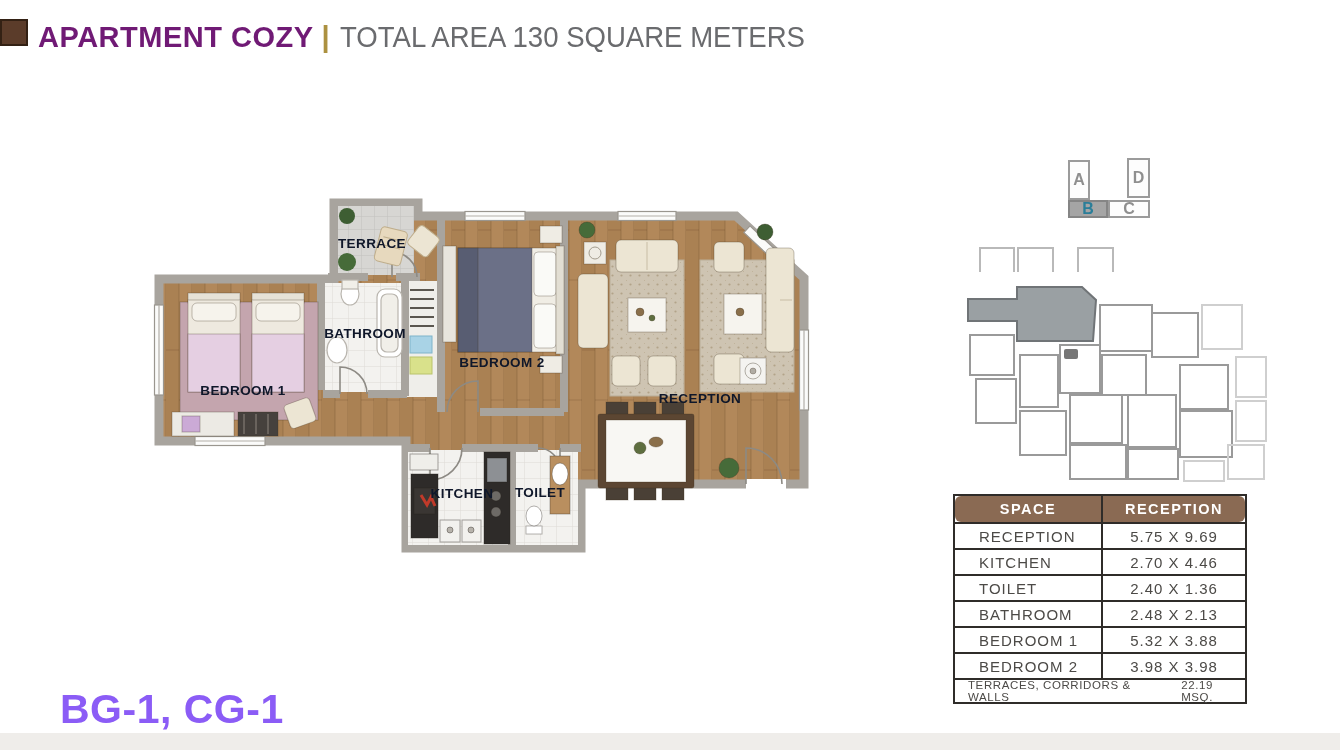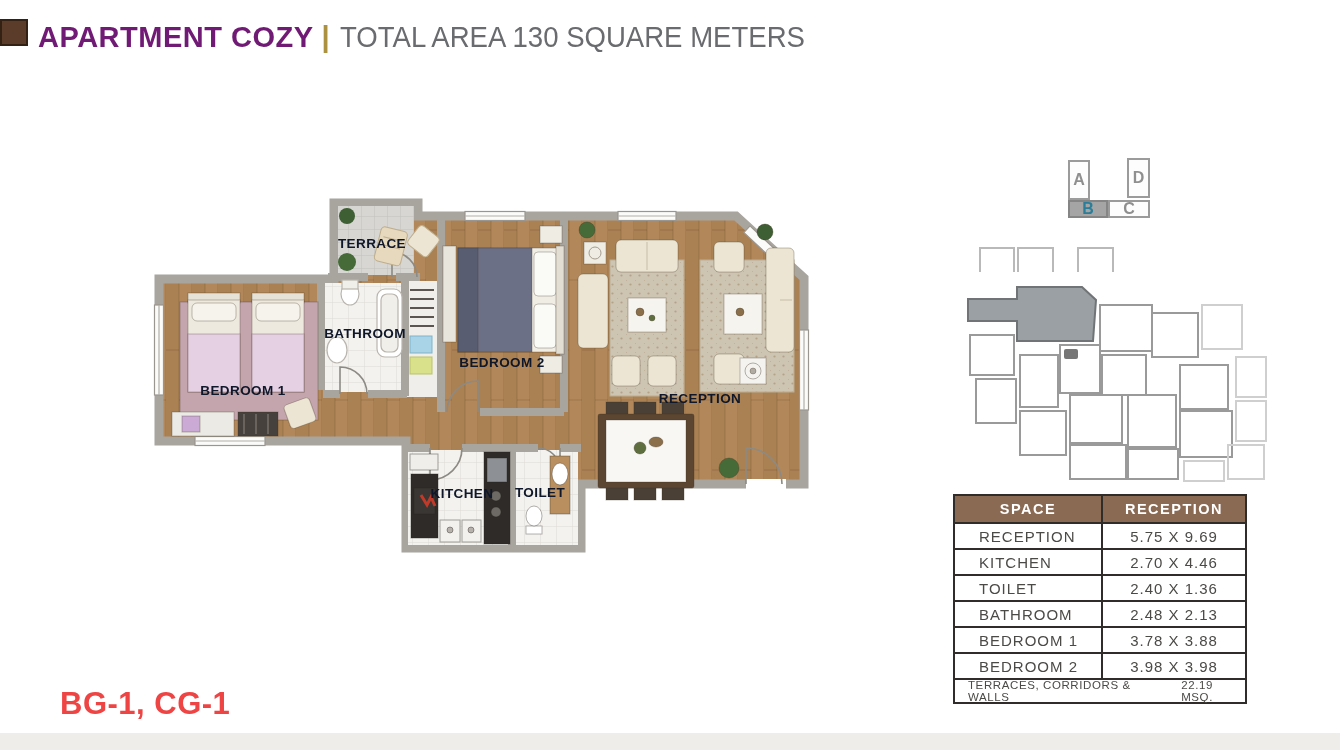--- a/index.html
+++ b/index.html
@@ -26,34 +26,34 @@
         color:#8f8f8f;font-weight:600;font-size:16px;}
   .ukey.hl{background:#a5a5a5;border-color:#858585;color:#2a7e99;font-weight:bold;}
 
   
   .siteplan{position:absolute;left:940px;top:245px;width:330px;height:245px;}
 
   
   .dims{position:absolute;left:953px;top:494px;width:294px;box-sizing:border-box;
         border:2px solid #2f2c29;background:#fff;color:#4c4a47;}
   .dims .hrow{display:flex;height:26px;background:#8a6a53;color:#fff;font-weight:bold;
-              font-size:14.5px;letter-spacing:1.5px;}
+              font-size:14.5px;letter-spacing:1.5px;border-radius:6px;}
   .dims .c1{width:148px;box-sizing:border-box;border-right:2px solid #2f2c29;
             display:flex;align-items:center;}
   .dims .c2{flex:1;display:flex;align-items:center;justify-content:center;}
   .dims .hrow .c1{justify-content:center;}
   .dims .brow{display:flex;height:24px;border-top:2px solid #2f2c29;
               font-size:15px;letter-spacing:1px;}
   .dims .brow .c1{padding-left:24px;}
   .dims .frow{display:flex;height:22px;border-top:2px solid #2f2c29;align-items:center;
               justify-content:center;gap:16px;font-size:11.5px;letter-spacing:.6px;padding-left:13px;}
 
   
-  .unit-codes{position:absolute;left:60px;top:686px;font-size:31px;font-weight:bold;
-              color:#ef4444;letter-spacing:.5px;}
+  .unit-codes{position:absolute;left:60px;top:686px;font-size:41px;font-weight:bold;
+              color:#8b5cf6;letter-spacing:.5px;}
   .bottombar{position:absolute;left:0;top:733px;width:1340px;height:17px;background:#efedea;}
 </style>
 </head>
 <body>
 
 <div class="accent-sq"></div>
 <div class="titlebar">
   <span class="title-gold">APARTMENT COZY</span><span class="title-sep">|</span><span class="title-gray">TOTAL AREA 130 SQUARE METERS</span>
 </div>
 
@@ -345,21 +345,21 @@
   <div class="brow">
     <div class="c1">TOILET</div>
     <div class="c2">2.40 X 1.36</div>
   </div>
   <div class="brow">
     <div class="c1">BATHROOM</div>
     <div class="c2">2.48 X 2.13</div>
   </div>
   <div class="brow">
     <div class="c1">BEDROOM 1</div>
-    <div class="c2">3.78 X 3.88</div>
+    <div class="c2">5.32 X 3.88</div>
   </div>
   <div class="brow">
     <div class="c1">BEDROOM 2</div>
     <div class="c2">3.98 X 3.98</div>
   </div>
   <div class="frow">
     <span>TERRACES, CORRIDORS &amp; WALLS</span>
     <span>22.19 MSQ.</span>
   </div>
 </div>

